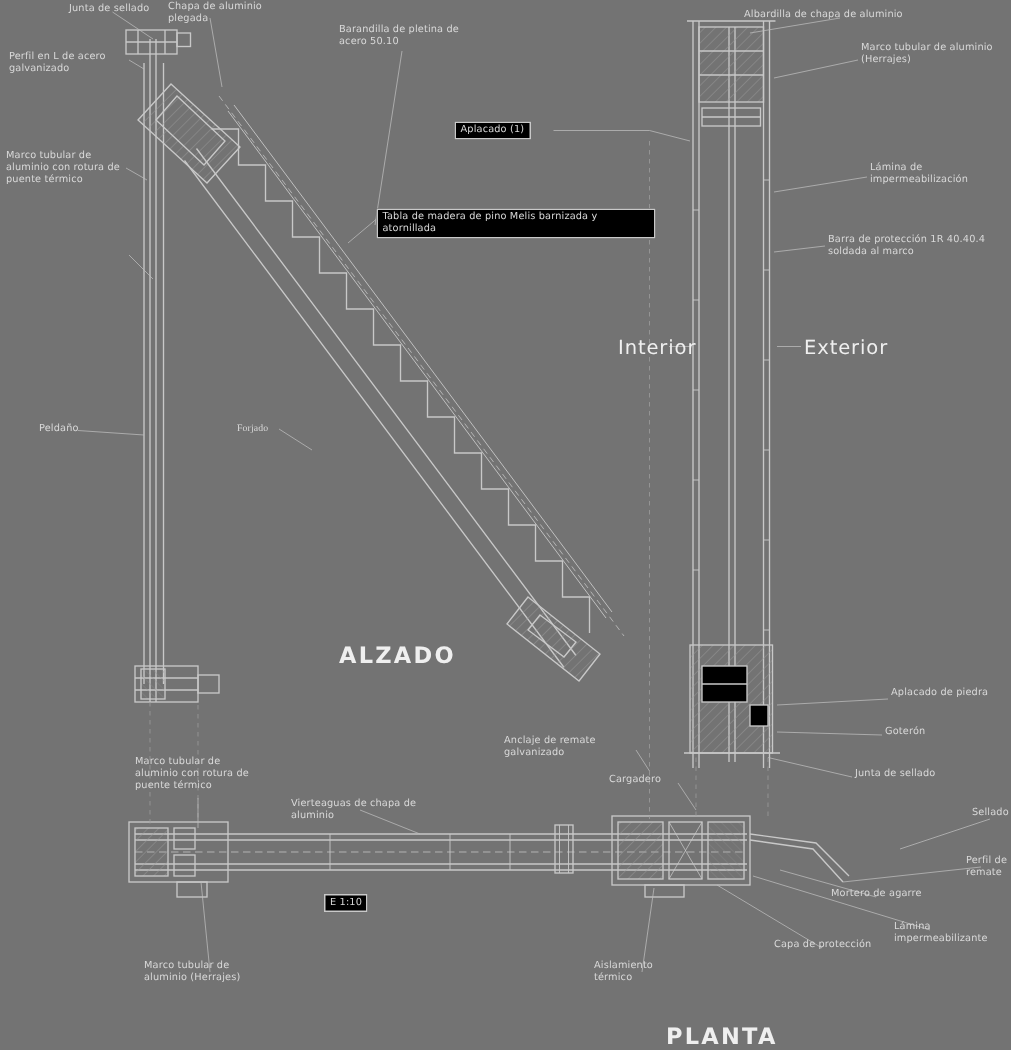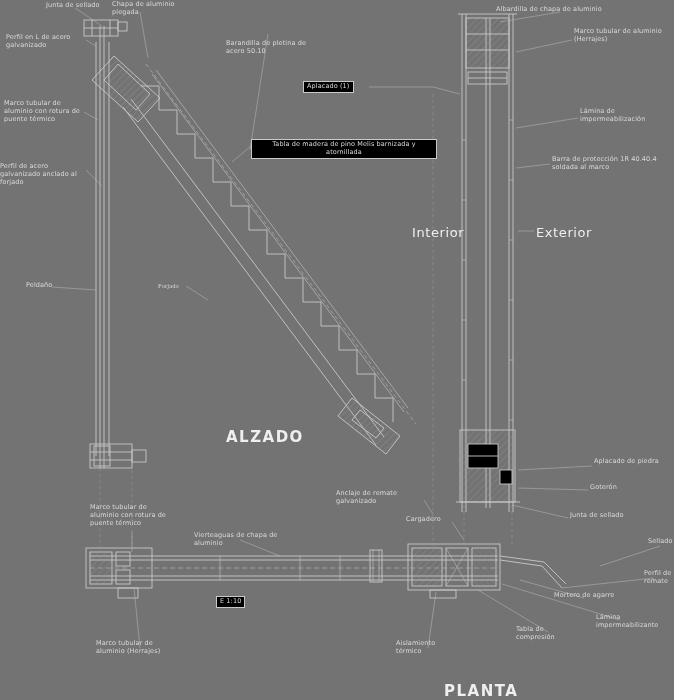--- a/index.html
+++ b/index.html
@@ -5,21 +5,21 @@
   html,body{margin:0;padding:0;background:#000;}
   .sheet{
     position:relative;width:674px;height:700px;background:#737373;
     overflow:hidden;font-family:"DejaVu Sans", sans-serif;
   }
   .sheet svg{position:absolute;left:0;top:0;}
   .ann{
     position:absolute;color:#d9d9d9;font-size:6.5px;line-height:1.2;
     letter-spacing:.1px;
   }
-  .ann.boxed{border:1px solid #c9c9c9;padding:1px 3px;background:#000;text-align:center;}
+  .ann.boxed{border:1px solid #c9c9c9;padding:1px 3px;background:#000;}
   .view-label{
     position:absolute;color:#efefef;font-size:15px;letter-spacing:1.5px;
     font-weight:bold;
   }
   .view-label.small{font-size:13px;font-weight:normal;letter-spacing:.6px;}
 </style>
 </head>
 <body>
 
 <div class="sheet">
@@ -124,43 +124,42 @@
       <path d="M548,632 L478,590"></path>
       <path d="M620,620 L502,584"></path>
       <path d="M654,578 L562,588"></path>
       <path d="M584,598 L520,580"></path>
       <path d="M660,546 L600,566"></path>
     </g>
   </svg>
 
   <div class="ann" style="left:46px;top:2px;width:62px;">Junta de sellado</div>
   <div class="ann" style="left:112px;top:1px;width:72px;">Chapa de aluminio plegada</div>
-  <div class="ann" style="left:226px;top:16px;width:92px;margin-top:24px;">Barandilla de pletina de acero 50.10</div>
+  <div class="ann" style="left:226px;top:16px;width:92px;">Barandilla de pletina de acero 50.10</div>
   <div class="ann" style="left:6px;top:34px;width:80px;">Perfil en L de acero galvanizado</div>
   <div class="ann boxed" style="left:303px;top:81px;">Aplacado (1)</div>
   <div class="ann" style="left:4px;top:100px;width:80px;">Marco tubular de aluminio con rotura de puente térmico</div>
-  <div class="ann" style="left:0px;top:163px;width:86px;">Perfil de acero galvanizado anclado al forjado</div>
   <div class="ann boxed" style="left:251px;top:139px;width:178px;">Tabla de madera de pino Melis barnizada y atornillada</div>
   <div class="ann" style="left:26px;top:282px;width:46px;">Peldaño</div>
   <div class="ann" style="left:158px;top:282px;width:46px;font-family:Liberation Serif, serif;">Forjado</div>
   <div class="ann" style="left:496px;top:6px;width:130px;">Albardilla de chapa de aluminio</div>
   <div class="ann" style="left:574px;top:28px;width:90px;">Marco tubular de aluminio (Herrajes)</div>
   <div class="ann" style="left:580px;top:108px;width:86px;">Lámina de impermeabilización</div>
   <div class="ann" style="left:552px;top:156px;width:118px;">Barra de protección 1R 40.40.4 soldada al marco</div>
   <div class="ann" style="left:594px;top:458px;width:72px;">Aplacado de piedra</div>
   <div class="ann" style="left:590px;top:484px;width:52px;">Goterón</div>
   <div class="ann" style="left:570px;top:512px;width:70px;">Junta de sellado</div>
   <div class="ann" style="left:336px;top:490px;width:88px;">Anclaje de remate galvanizado</div>
   <div class="ann" style="left:406px;top:516px;width:60px;">Cargadero</div>
   <div class="ann" style="left:90px;top:504px;width:82px;">Marco tubular de aluminio con rotura de puente térmico</div>
   <div class="ann" style="left:194px;top:532px;width:92px;">Vierteaguas de chapa de aluminio</div>
   <div class="ann boxed" style="left:216px;top:596px;">E 1:10</div>
   <div class="ann" style="left:96px;top:640px;width:86px;">Marco tubular de aluminio (Herrajes)</div>
   <div class="ann" style="left:396px;top:640px;width:64px;">Aislamiento térmico</div>
-  <div class="ann" style="left:516px;top:626px;width:68px;">Tabla de compresión</div>
+  <div class="ann" style="left:516px;top:626px;width:68px;">Capa de protección</div>
   <div class="ann" style="left:596px;top:614px;width:74px;">Lámina impermeabilizante</div>
   <div class="ann" style="left:644px;top:570px;width:34px;">Perfil de remate</div>
   <div class="ann" style="left:554px;top:592px;width:62px;">Mortero de agarre</div>
   <div class="ann" style="left:648px;top:538px;width:26px;">Sellado</div>
 
   <div class="view-label" style="left:226px;top:428px;">ALZADO</div>
   <div class="view-label" style="left:444px;top:682px;">PLANTA</div>
   <div class="view-label small" style="left:412px;top:225px;">Interior</div>
   <div class="view-label small" style="left:536px;top:225px;">Exterior</div>
 

